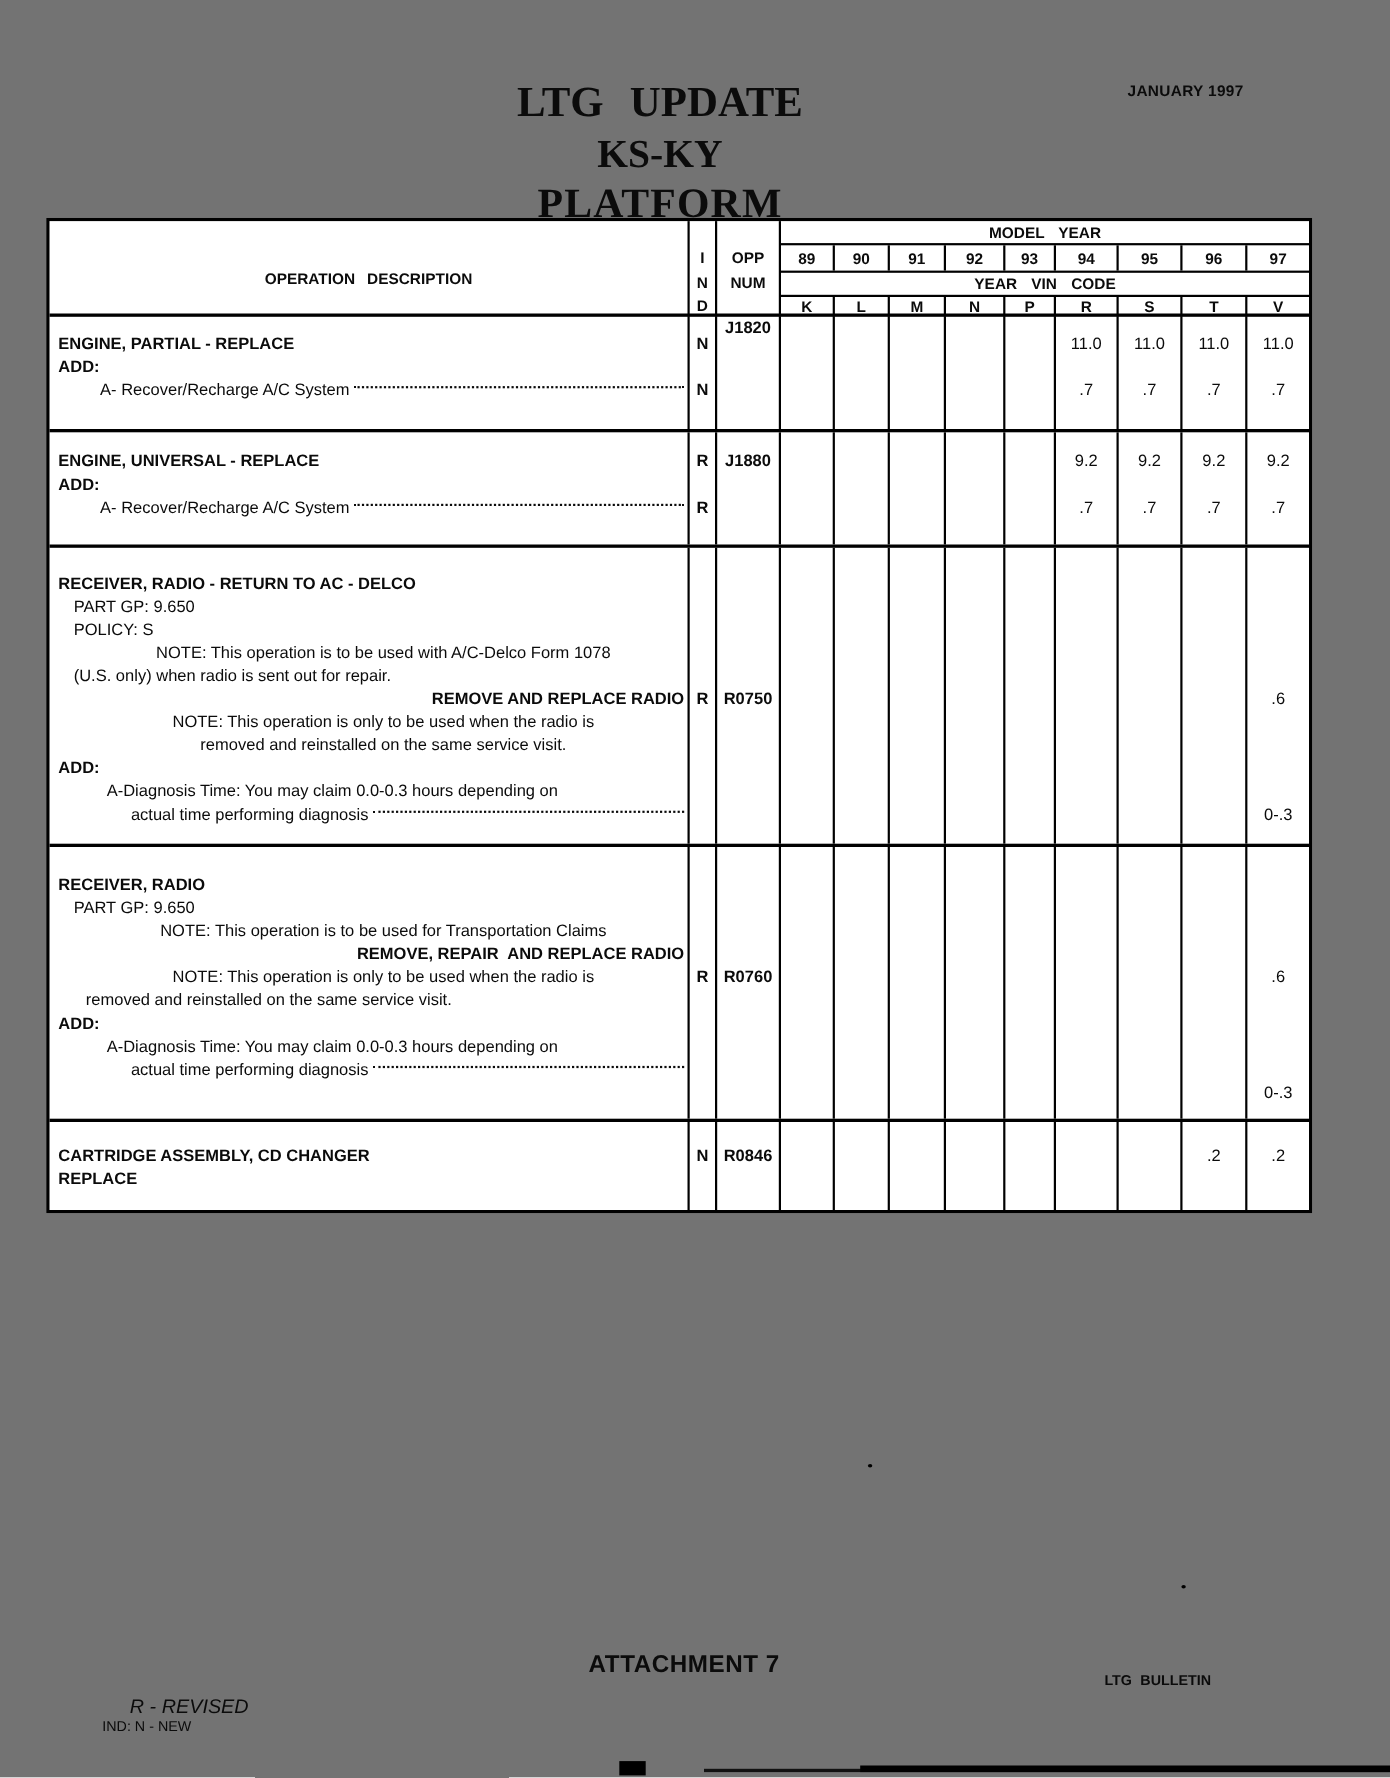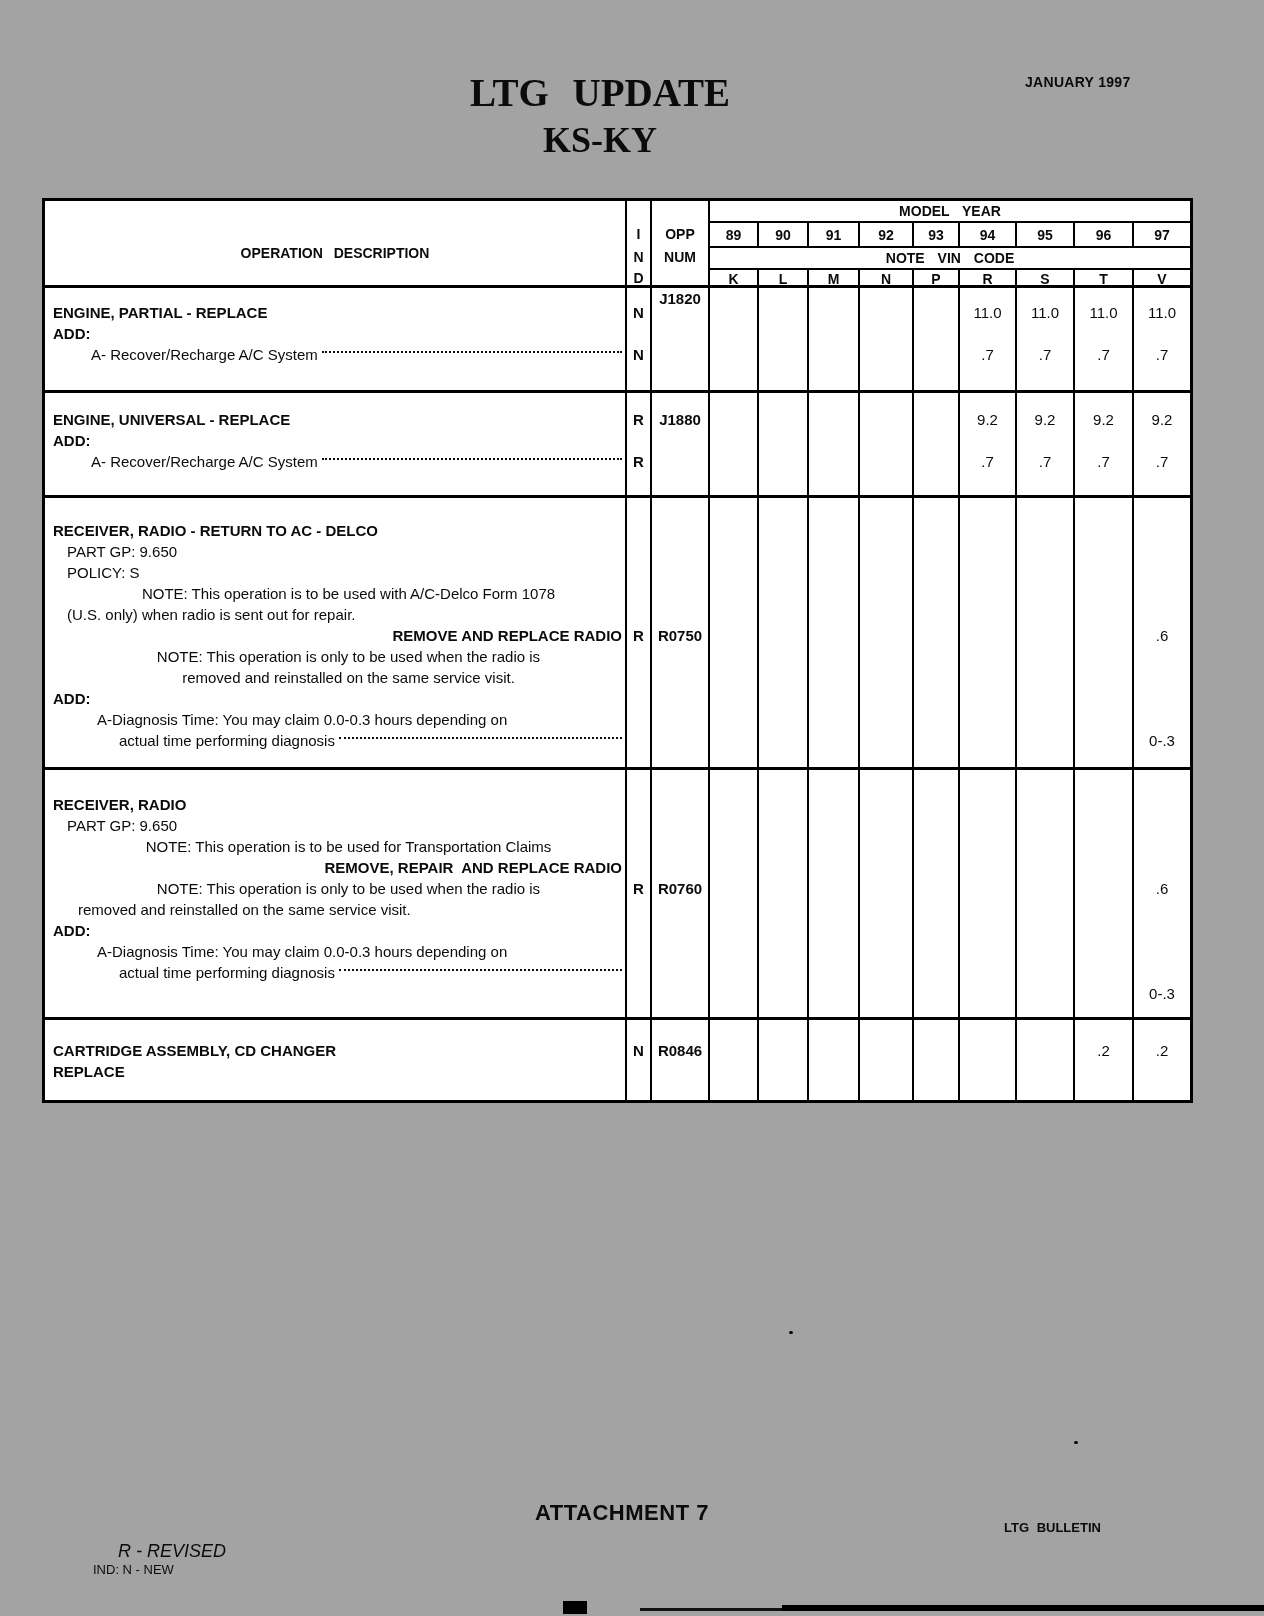--- a/index.html
+++ b/index.html
@@ -1,16 +1,16 @@
 <!DOCTYPE html>
 <html><head>
 <meta charset="utf-8">
 <style>
   html,body{margin:0;padding:0;background:#fff;}
-  #page{position:relative;width:1264px;height:1616px;background:#a3a3a3;overflow:hidden;
+  #page{position:relative;width:1264px;height:1616px;background:#737373;overflow:hidden;
         font-family:"Liberation Sans",sans-serif;color:#0b0b0b;}
 
   
   .title-line{position:absolute;left:600px;transform:translateX(-50%);
               font-family:"Liberation Serif",serif;font-weight:bold;white-space:pre;}
   #t1{top:70px;font-size:39px;word-spacing:14px;}
   #t2{top:119px;font-size:36px;}
   #t3{top:163px;font-size:38px;letter-spacing:1px;}
   #date{position:absolute;left:1025px;top:74px;font-size:14px;font-weight:bold;letter-spacing:.3px;}
 
@@ -66,20 +66,21 @@
   #art-line1{left:640px;top:1608px;width:624px;height:3px;background:#111;}
   #art-line2{left:782px;top:1605px;width:482px;height:6px;background:#000;}
 </style>
 </head>
 <body>
 
 <div id="page">
 
   <div class="title-line" id="t1">LTG UPDATE</div>
   <div class="title-line" id="t2">KS-KY</div>
+  <div class="title-line" id="t3">PLATFORM</div>
   <div id="date">JANUARY 1997</div>
 
   <div id="ltg-table">
     <div id="thead">
       <div class="hcell" id="h-desc">
         <div class="lbl">OPERATION DESCRIPTION</div>
       </div>
       <div class="hcell stack">
         <div class="s1">I</div>
         <div class="s2">N</div>
@@ -95,21 +96,21 @@
           <div>89</div>
           <div>90</div>
           <div>91</div>
           <div>92</div>
           <div>93</div>
           <div>94</div>
           <div>95</div>
           <div>96</div>
           <div>97</div>
         </div>
-        <div class="hy-span">NOTE VIN CODE</div>
+        <div class="hy-span">YEAR VIN CODE</div>
         <div class="hy-cells">
           <div>K</div>
           <div>L</div>
           <div>M</div>
           <div>N</div>
           <div>P</div>
           <div>R</div>
           <div>S</div>
           <div>T</div>
           <div>V</div>

